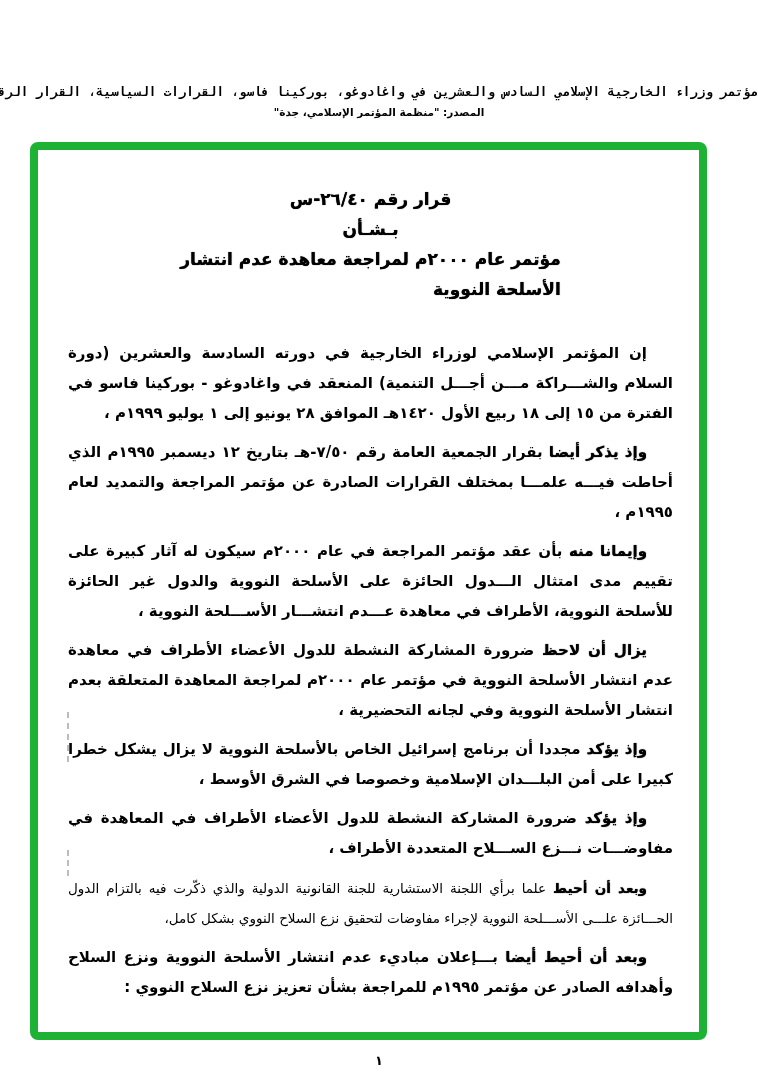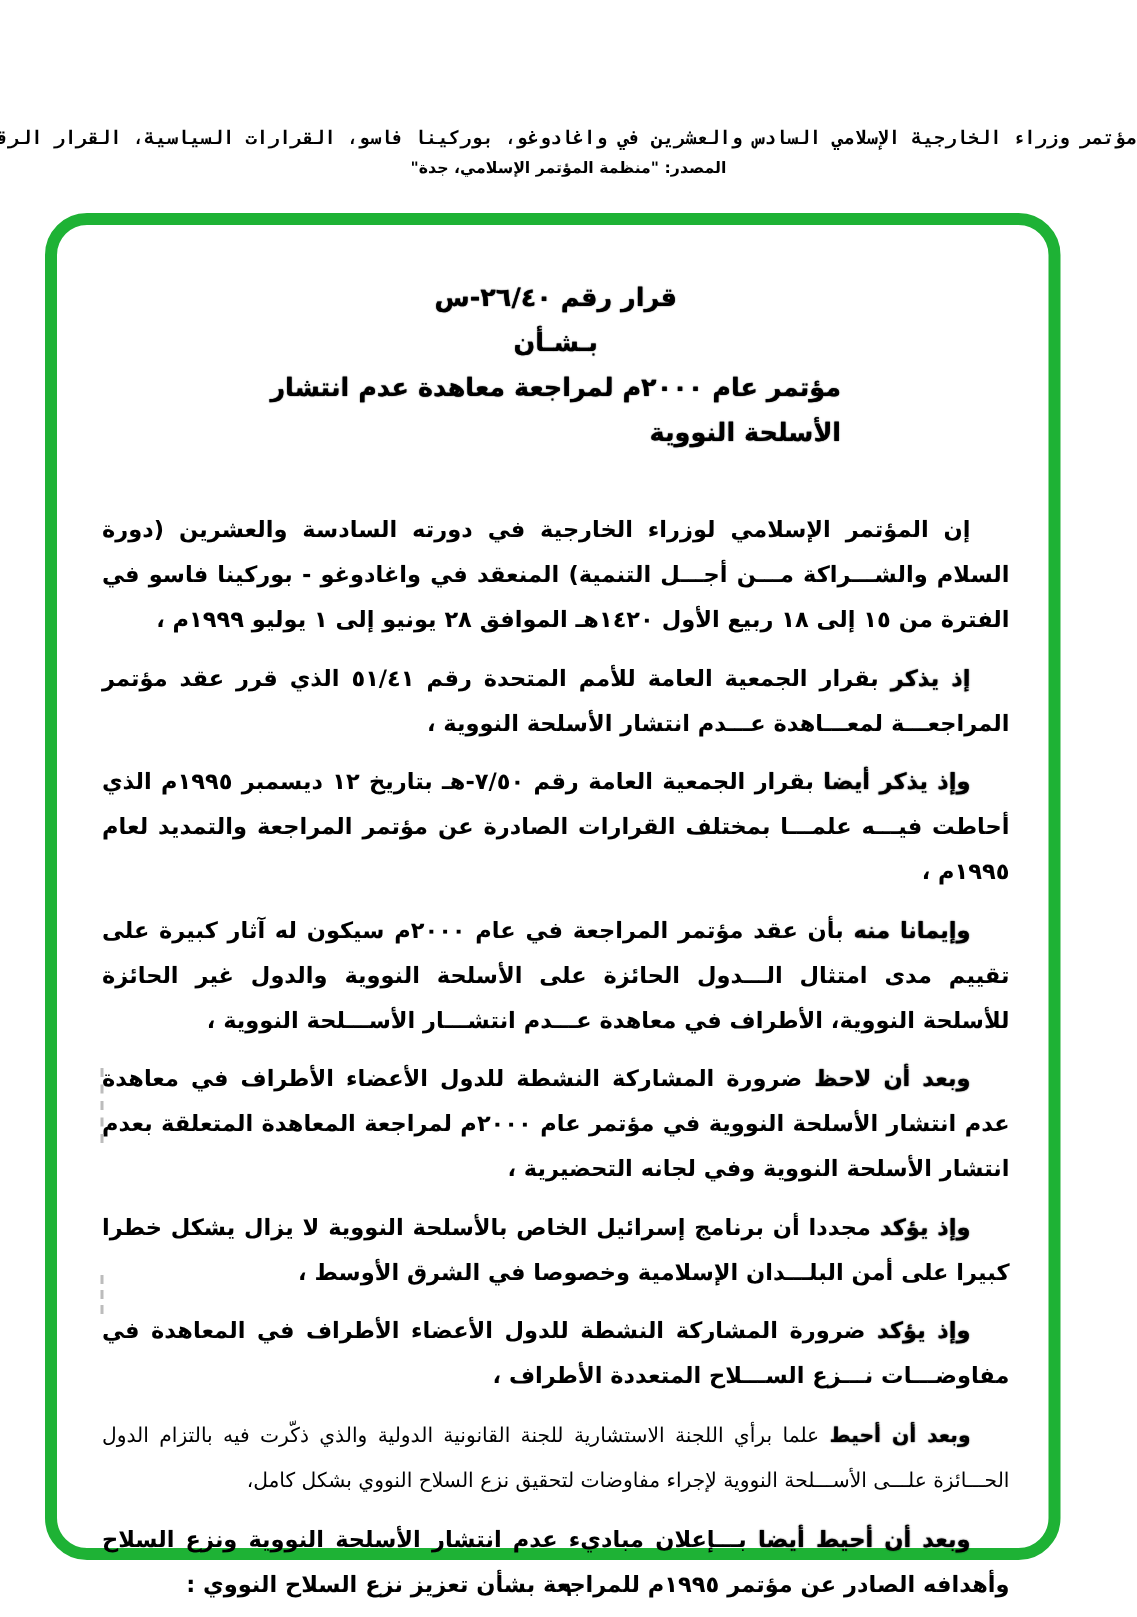--- a/index.html
+++ b/index.html
@@ -8,21 +8,21 @@
     background:#ffffff; color:#000;
     font-family:"DejaVu Sans", sans-serif;
   }
   .header { position:absolute; top:84px; left:0; right:0; text-align:center; direction:rtl; }
   .header .h1 { font-size:12.5px; font-weight:bold; white-space:nowrap; letter-spacing:0;font-family:Liberation Mono, monospace; }
   .header .h2 { font-size:10.5px; font-weight:bold; margin-top:6px; }
 
   .green-box {
     position:absolute; left:30px; top:142px;
     width:677px; height:898px; box-sizing:border-box;
-    border:8px solid #1eb235; border-radius:28px;
+    border:8px solid #1eb235; border-radius:8px;
     background:#fff;
   }
   .content { direction:rtl; padding:34px 26px 0 30px; }
 
   .title-block {
     width:max-content; margin:0 auto; text-align:center;
     font-weight:bold; font-size:17px; line-height:30px;
     text-shadow:0 0 0.8px #000;
   }
   .title-block .t4 { text-align:right; }
@@ -57,24 +57,23 @@
   <div class="green-box" style="border-color: rgb(30, 178, 53);">
     <div class="content">
       <div class="title-block">
         <div class="t1">قرار رقم ٢٦/٤٠-س</div>
         <div class="t2">بـشـأن</div>
         <div class="t3">مؤتمر عام ٢٠٠٠م لمراجعة معاهدة عدم انتشار</div>
         <div class="t4">الأسلحة النووية</div>
       </div>
       <div class="paras">
           <div class="para">إن المؤتمر الإسلامي لوزراء الخارجية في دورته السادسة والعشرين (دورة السلام والشـــراكة مـــن أجـــل التنمية) المنعقد في واغادوغو - بوركينا فاسو في الفترة من ١٥ إلى ١٨ ربيع الأول ١٤٢٠هـ الموافق ٢٨ يونيو إلى ١ يوليو ١٩٩٩م ،</div>
-          <div class="para"><b class="lead">إذ يذكر</b> بقرار الجمعية العامة للأمم المتحدة رقم ٥١/٤١ الذي قرر عقد مؤتمر المراجعـــة لمعـــاهدة عـــدم انتشار الأسلحة النووية ،</div>
           <div class="para"><b class="lead">وإذ يذكر أيضا</b> بقرار الجمعية العامة رقم ٧/٥٠-هـ بتاريخ ١٢ ديسمبر ١٩٩٥م الذي أحاطت فيـــه علمـــا بمختلف القرارات الصادرة عن مؤتمر المراجعة والتمديد لعام ١٩٩٥م ،</div>
           <div class="para"><b class="lead">وإيمانا منه</b> بأن عقد مؤتمر المراجعة في عام ٢٠٠٠م سيكون له آثار كبيرة على تقييم مدى امتثال الـــدول الحائزة على الأسلحة النووية والدول غير الحائزة للأسلحة النووية، الأطراف في معاهدة عـــدم انتشـــار الأســـلحة النووية ،</div>
-          <div class="para"><b class="lead">وبعد أن لاحظ</b> ضرورة المشاركة النشطة للدول الأعضاء الأطراف في معاهدة عدم انتشار الأسلحة النووية في مؤتمر عام ٢٠٠٠م لمراجعة المعاهدة المتعلقة بعدم انتشار الأسلحة النووية وفي لجانه التحضيرية ،</div>
+          <div class="para"><b class="lead">يزال أن لاحظ</b> ضرورة المشاركة النشطة للدول الأعضاء الأطراف في معاهدة عدم انتشار الأسلحة النووية في مؤتمر عام ٢٠٠٠م لمراجعة المعاهدة المتعلقة بعدم انتشار الأسلحة النووية وفي لجانه التحضيرية ،</div>
           <div class="para"><b class="lead">وإذ يؤكد</b> مجددا أن برنامج إسرائيل الخاص بالأسلحة النووية لا يزال يشكل خطرا كبيرا على أمن البلـــدان الإسلامية وخصوصا في الشرق الأوسط ،</div>
           <div class="para"><b class="lead">وإذ يؤكد</b> ضرورة المشاركة النشطة للدول الأعضاء  الأطراف في المعاهدة في مفاوضـــات نـــزع الســـلاح المتعددة الأطراف ،</div>
           <div class="para naskh"><b class="lead">وبعد أن أحيط</b> علما برأي اللجنة الاستشارية للجنة القانونية الدولية والذي ذكّرت فيه بالتزام الدول الحـــائزة علـــى الأســـلحة النووية لإجراء مفاوضات لتحقيق نزع السلاح النووي بشكل كامل،</div>
           <div class="para"><b class="lead">وبعد أن أحيط أيضا</b> بـــإعلان مباديء عدم انتشار الأسلحة النووية ونزع السلاح وأهدافه الصادر عن مؤتمر ١٩٩٥م للمراجعة بشأن تعزيز نزع السلاح النووي :</div>
         </div>
     </div>
   </div>
 
   <div class="artifact a1"></div>
   <div class="artifact a2"></div>

